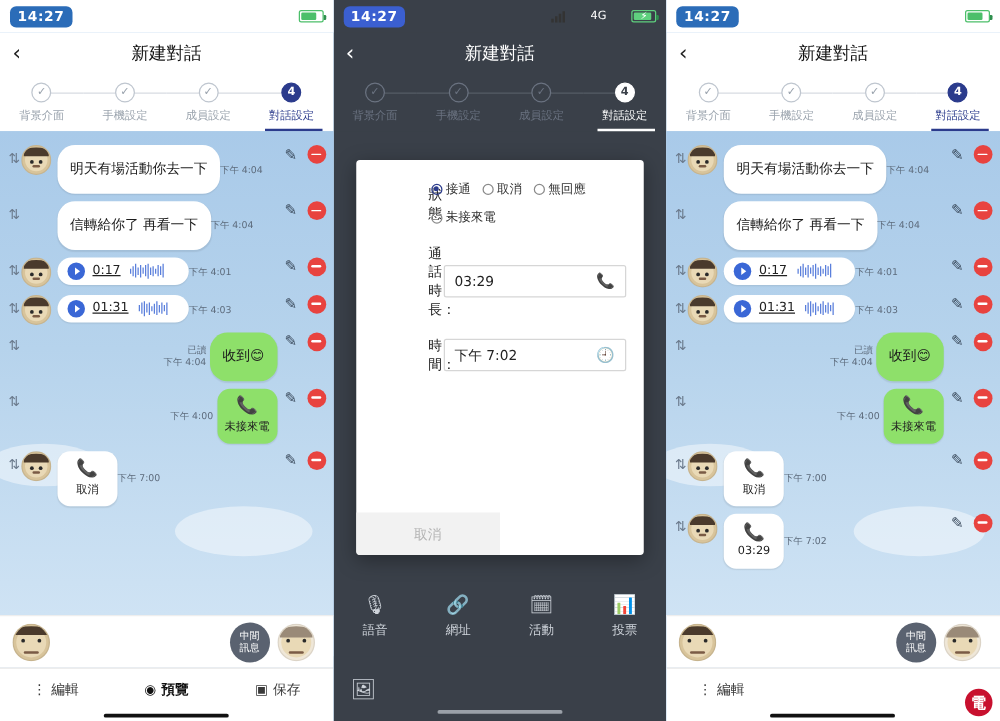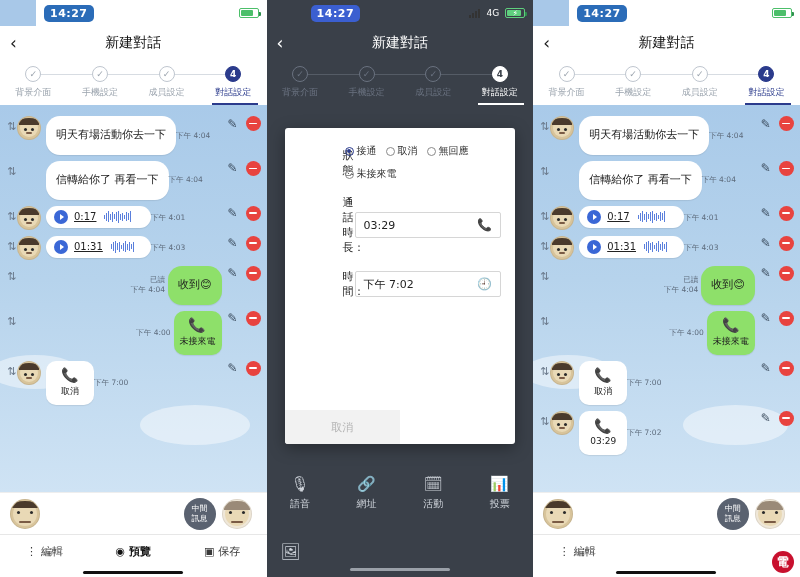--- a/index.html
+++ b/index.html
@@ -10,28 +10,28 @@
     overflow: hidden;
   }
   .screens { display: flex; width: 800px; height: 577px; }
   .screen { position: relative; width: 266.6px; height: 577px; overflow: hidden; background: #a8c8e8; }
   .screen.mid { width: 266.6px; }
 
   
   .statusbar {
     height: 26px; display: flex; align-items: center;
     justify-content: space-between; padding: 0 8px;
-    background: #ffffff; position: relative; z-index: 5; margin-left: 36px;
+    background: #ffffff; position: relative; z-index: 5;
   }
   .clock {
     background: #2b6cb8; color: #fff; font-size: 11px; font-weight: bold;
     border-radius: 5px; padding: 2px 6px; letter-spacing: .5px;
   }
   .clock.dark { background: #3b5fd0; }
-  .status-right { display: flex; align-items: center; gap: 6px; justify-content: flex-end; }
+  .status-right { display: flex; align-items: center; gap: 20px; justify-content: flex-end; }
   .sig-bars { display: flex; align-items: flex-end; gap: 1px; height: 9px; }
   .sig-bars i { width: 2px; background: #333; display: block; }
   .sig-bars i:nth-child(1){height:3px} .sig-bars i:nth-child(2){height:5px}
   .sig-bars i:nth-child(3){height:7px} .sig-bars i:nth-child(4){height:9px}
   .netlabel { font-size: 9px; color: #333; }
   .batt {
     width: 20px; height: 10px; border: 1px solid #2f8f4e; border-radius: 2px;
     position: relative; padding: 1px;
   }
   .batt::after {

